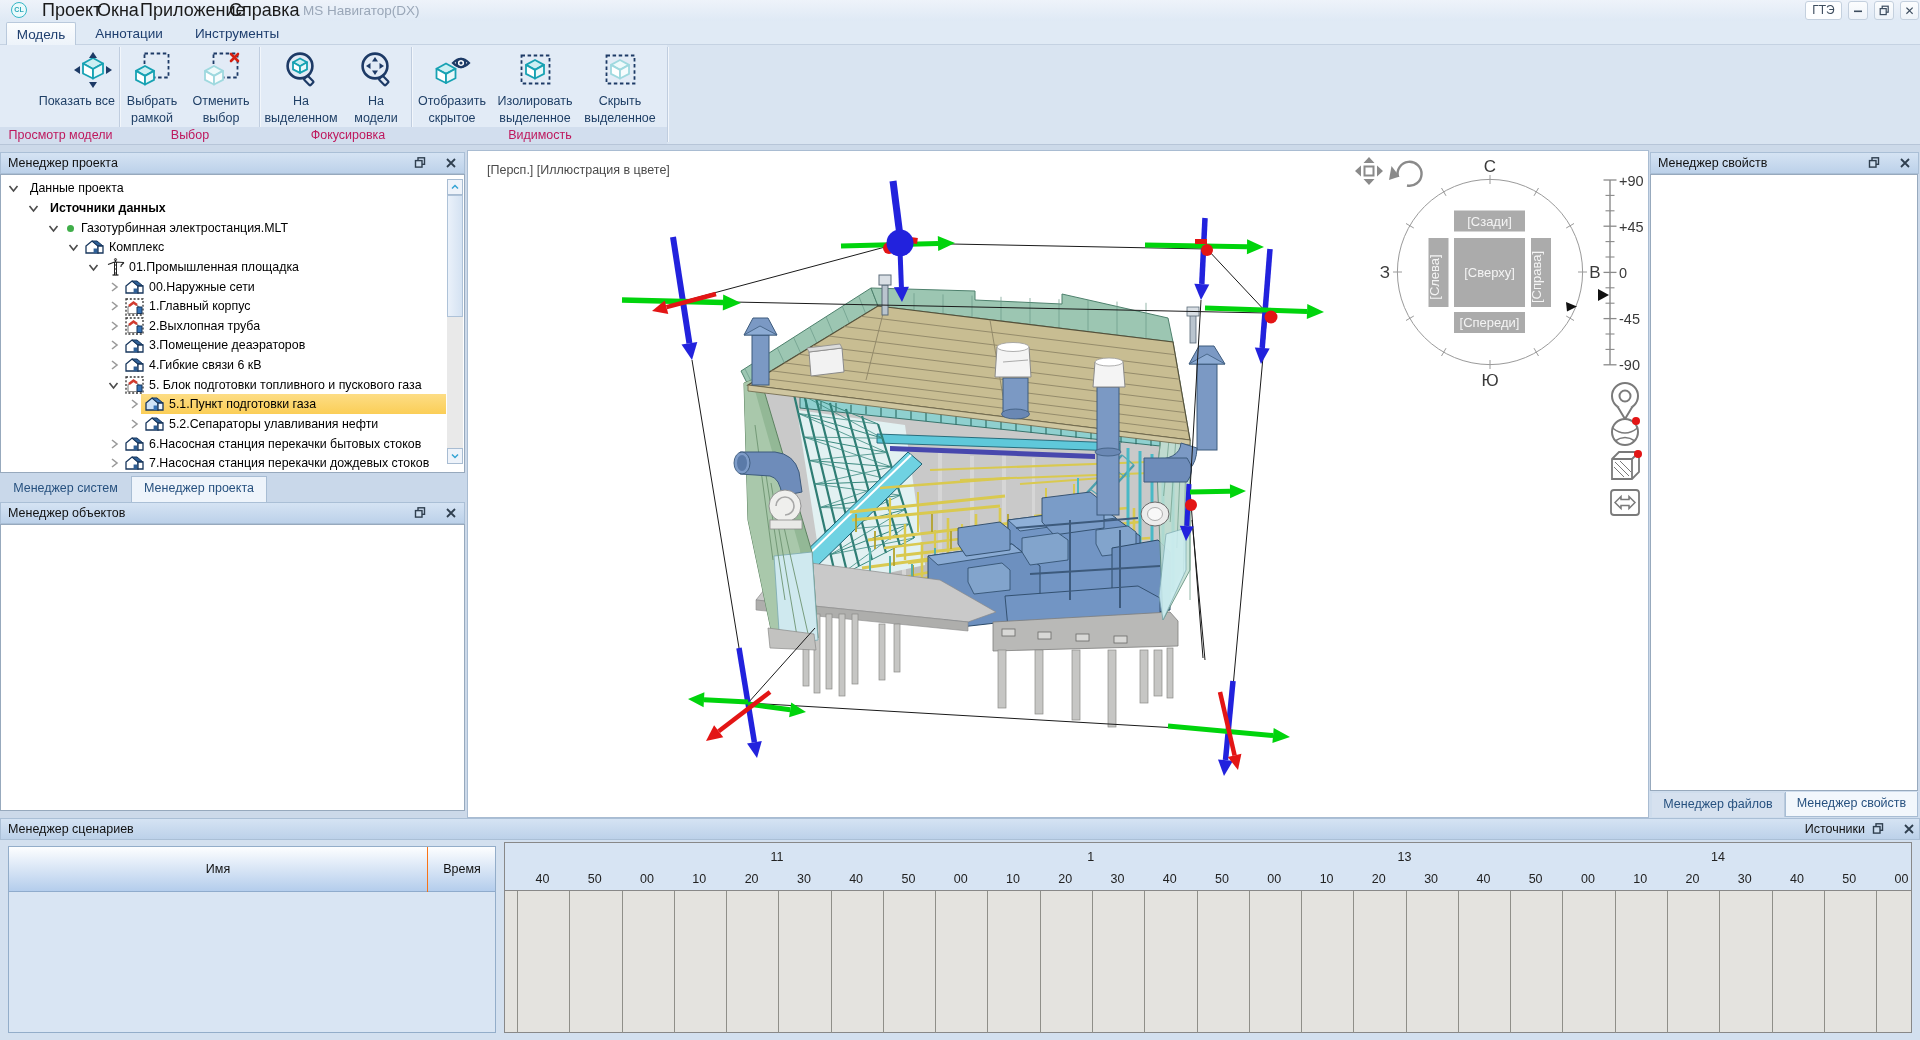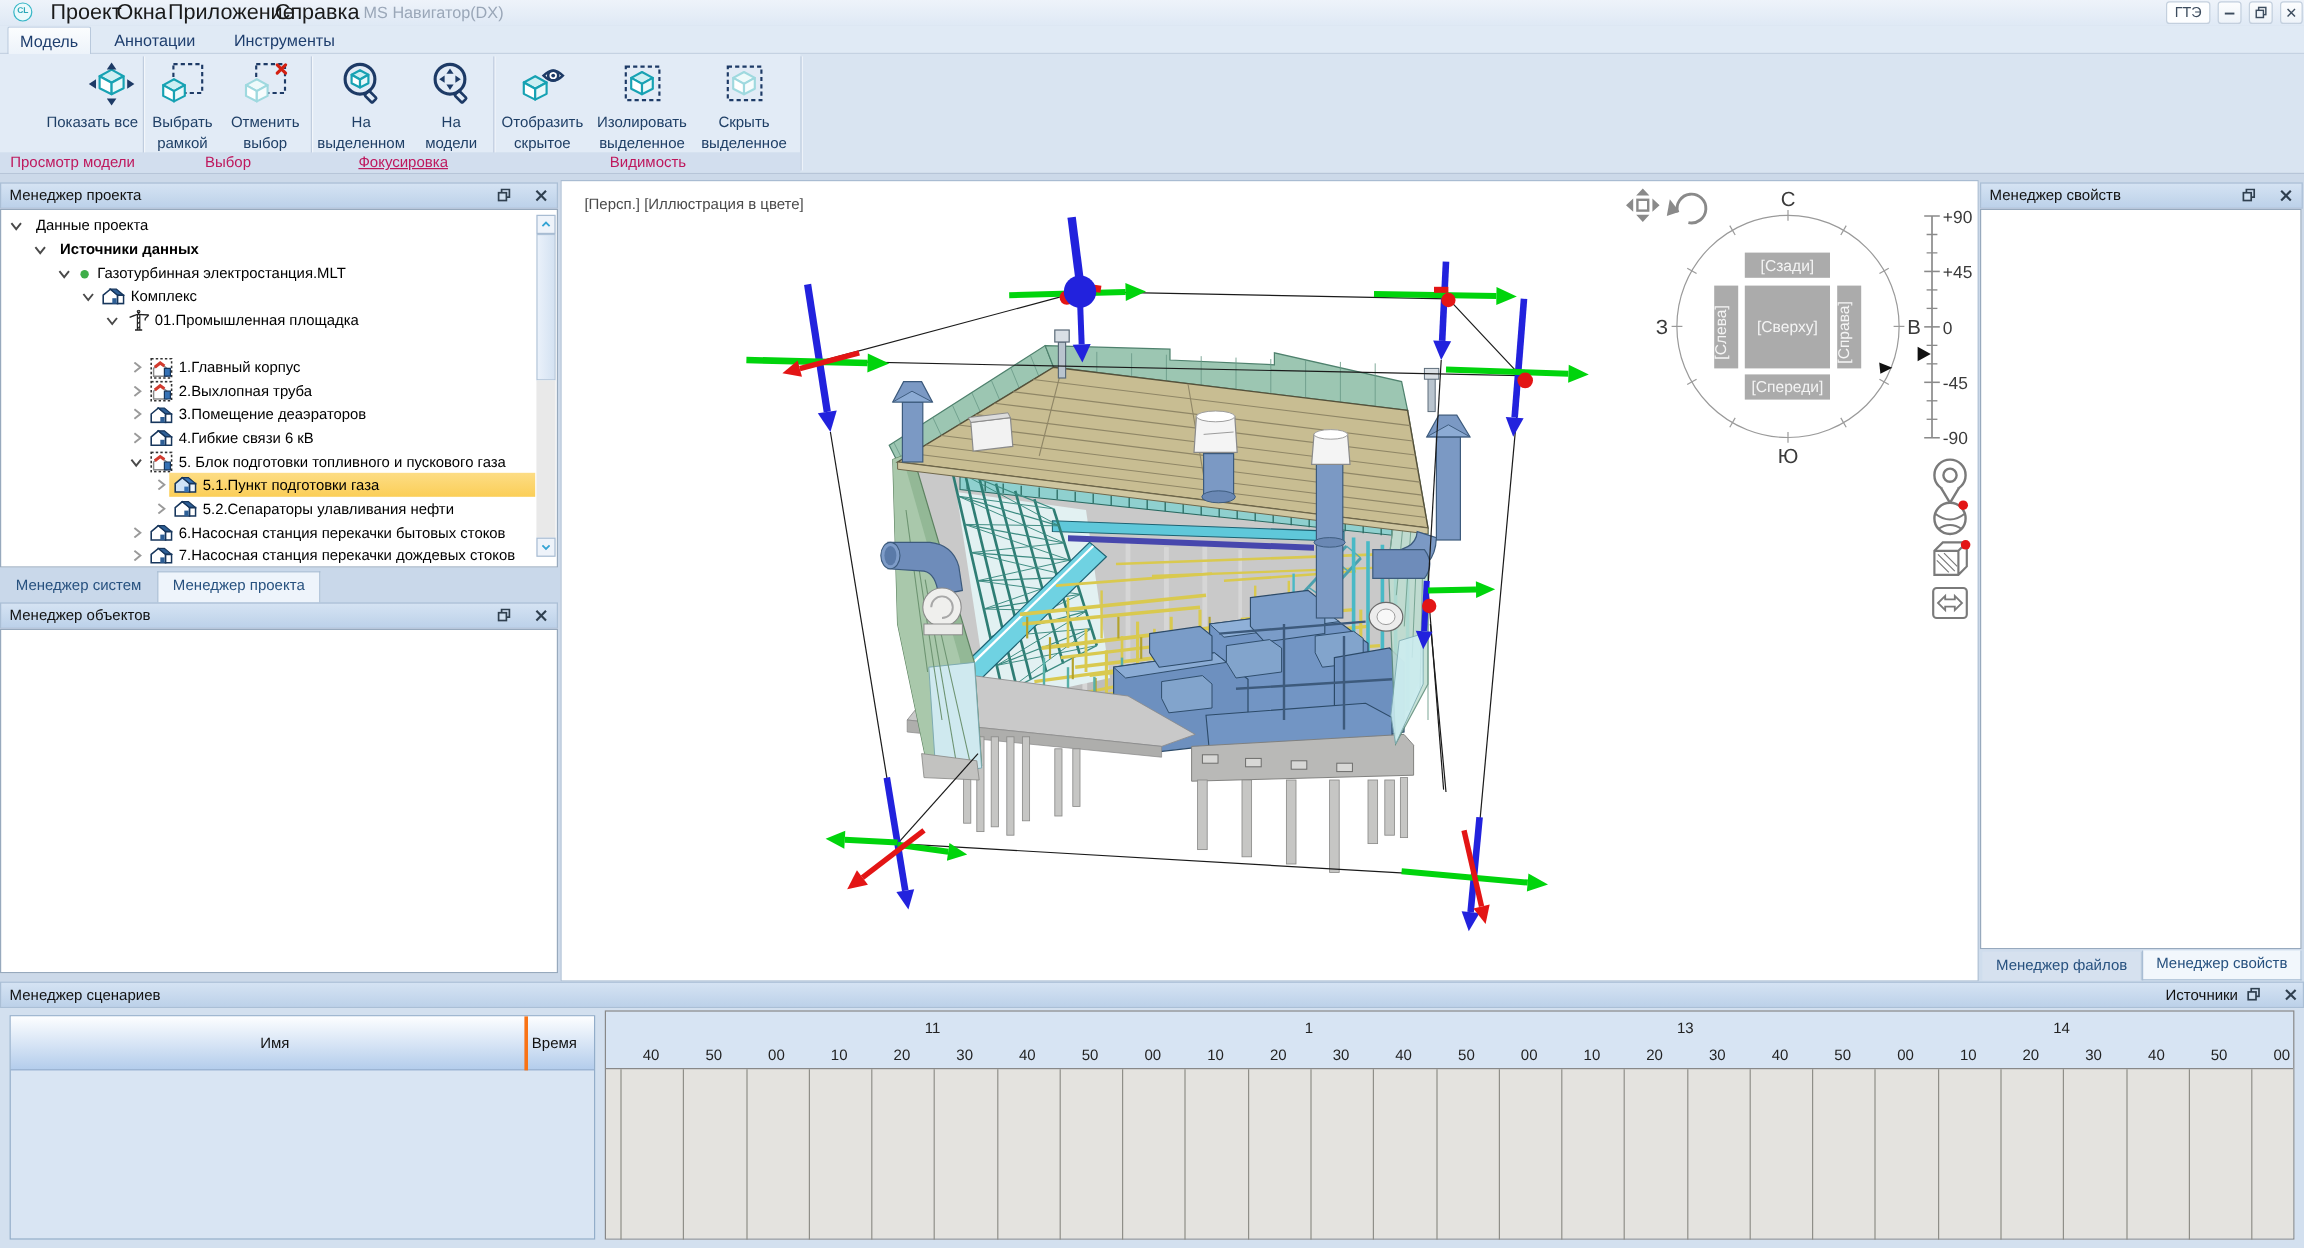--- a/index.html
+++ b/index.html
@@ -56,21 +56,21 @@
 </div>
 <div class="abs" id="ribbon">
     <div style="position:absolute; left:0; top:0; width:667px; height:82px; background:#e2ebf6;"></div>
     <div class="gsep" style="left:119px;"></div>
     <div class="gsep" style="left:259px;"></div>
     <div class="gsep" style="left:411px;"></div>
     <div class="gsep" style="left:667px;"></div>
     <div class="grouplabels"></div>
     <div class="glabel" style="left:2px; width:117px;">Просмотр модели</div>
     <div class="glabel" style="left:121px; width:138px;">Выбор</div>
-    <div class="glabel" style="left:261px; width:150px;text-decoration:underline;">Фокусировка</div>
+    <div class="glabel" style="left:273px; width:150px;">Фокусировка</div>
     <div class="glabel" style="left:413px; width:254px;">Видимость</div>
     <div class="rbtn" style="left:5px; top:6px; width:110px;text-align:right;"><svg class="ric" width="44" height="38" viewBox="0 0 44 38">
         <polygon points="22.0,7.0 32.0,12.5 22.0,18.0 12.0,12.5" fill="#cdeff3" stroke="#17a2b3" stroke-width="1.8" stroke-linejoin="round"></polygon>
         <polygon points="12.0,12.5 22.0,18.0 22.0,27.5 12.0,22.5" fill="#ffffff" stroke="#17a2b3" stroke-width="1.8" stroke-linejoin="round"></polygon>
         <polygon points="22.0,18.0 32.0,12.5 32.0,22.5 22.0,27.5" fill="#e9f8fa" stroke="#17a2b3" stroke-width="1.8" stroke-linejoin="round"></polygon>
         <polygon points="22,1 26,7 18,7" fill="#1d3a66"></polygon>
         <polygon points="22,37 26,31 18,31" fill="#1d3a66"></polygon>
         <polygon points="3,19 9,15 9,23" fill="#1d3a66"></polygon>
         <polygon points="41,19 35,15 35,23" fill="#1d3a66"></polygon>
       </svg><div class="rlab">Показать все</div></div>
@@ -165,20 +165,32 @@
         <path d="M1.5 2 L5.5 7 L9.5 2" fill="none" stroke="#4a4a4a" stroke-width="1.6"></path>
       </svg>
       <svg style="position:absolute; left:104px; top:1px;" width="22" height="18" viewBox="0 0 22 18">
         <path d="M9.5 17 L9.5 4 M11.5 17 L11.5 4 M9.5 8 L11.5 6 M9.5 12 L11.5 10 M9.5 16 L11.5 14" stroke="#222" stroke-width="1" fill="none"></path>
         <path d="M3 6.5 L9.5 4 L19 4.5 M3 6.5 L7 4.9 M19 4.5 L16 7.5 M16 7.5 L16 9" stroke="#222" stroke-width="1.1" fill="none"></path>
         <path d="M10.5 1.6 L10.5 4" stroke="#222" stroke-width="1"></path>
         <circle cx="10.5" cy="1.6" r="1.1" fill="none" stroke="#222" stroke-width="0.9"></circle>
         <path d="M7.5 17 L13.5 17" stroke="#222" stroke-width="1.3"></path>
       </svg>
       <span class="tlbl" style="left:128px; font-weight:normal;">01.Промышленная площадка</span>
+    </div>
+    <div class="trow" style="left:0; top:101.5px; width:447px;">
+      <svg class="chev" style="left:109px; top:5px; position:absolute;" width="9" height="10" viewBox="0 0 9 10">
+        <path d="M2 1 L7 5 L2 9" fill="none" stroke="#9a9a9a" stroke-width="1.6"></path>
+      </svg>
+      <svg style="position:absolute; left:124px; top:3.2px;" width="19" height="14" viewBox="0 0 19 14">
+        <polygon points="1,6 7,1 13,6 13,13 1,13" fill="#fff" stroke="#17365c" stroke-width="1.3"></polygon>
+        <polygon points="7,1 13,6 18,6 12,1" fill="#2e5f96" stroke="#17365c" stroke-width="1"></polygon>
+        <polygon points="13,6 18,6 18,13 13,13" fill="#fff" stroke="#17365c" stroke-width="1.3"></polygon>
+        <rect x="8.6" y="8.5" width="3.6" height="4.5" fill="#2e5f96"></rect>
+      </svg>
+      <span class="tlbl" style="left:148px; font-weight:normal;">00.Наружные сети</span>
     </div>
     <div class="trow" style="left:0; top:121.1px; width:447px;">
       <svg class="chev" style="left:109px; top:5px; position:absolute;" width="9" height="10" viewBox="0 0 9 10">
         <path d="M2 1 L7 5 L2 9" fill="none" stroke="#9a9a9a" stroke-width="1.6"></path>
       </svg>
       <svg style="position:absolute; left:124px; top:1.5px;" width="20" height="18" viewBox="0 0 20 18">
         <rect x="1" y="1" width="17" height="16" fill="#fff" stroke="#333" stroke-width="1.3" stroke-dasharray="2,1.8"></rect>
         <polygon points="3,9 8.5,4.5 14,9 14,15.5 3,15.5" fill="#fff" stroke="#8a8a8a" stroke-width="1.2"></polygon>
         <path d="M4 8 L8.5 4.5 L12 7" fill="none" stroke="#d23b2f" stroke-width="2.6"></path>
         <polygon points="12,9 17,9 17,15.5 12,15.5" fill="#3672b5" stroke="#17365c" stroke-width="1"></polygon>
@@ -697,21 +709,21 @@
 <div class="abs" id="scn" style="left:0; top:818px; width:1920px; height:222px; background:#d3e0ef;">
     <div class="ptitle" style="left:0; top:0; width:1920px;">Менеджер сценариев</div>
     <div style="position:absolute; right:55px; top:1px; height:22px; line-height:21px; font-size:12.5px; color:#111;">Источники</div>
     <svg class="pticons" style="top:5px; right:4px;" width="44" height="13" viewBox="0 0 44 13">
       <rect x="4" y="0.8" width="6.5" height="6.5" fill="none" stroke="#2f3f4f" stroke-width="1.4"></rect>
       <rect x="1.5" y="3.6" width="6.5" height="6.5" fill="#cfdff0" stroke="#2f3f4f" stroke-width="1.4"></rect>
       <path d="M33 2 L41 10 M41 2 L33 10" stroke="#2f3f4f" stroke-width="1.8"></path>
     </svg>
 <div style="position:absolute; left:8px; top:28px; width:488px; height:187px; background:#d9e5f3; border:1px solid #93adc9;">
   <div style="position:absolute; left:0; top:0; width:486px; height:45px; background:linear-gradient(#fdfeff,#b4cdec); border-bottom:1px solid #8fabcc;"></div>
-  <div style="position:absolute; left:12px; top:0; width:419px; height:45px; border-right:3px solid #f97316; text-align:center; line-height:45px; font-size:12.5px; color:#111;">Имя</div>
+  <div style="position:absolute; left:0; top:0; width:419px; height:45px; border-right:1px solid #f97316; text-align:center; line-height:45px; font-size:12.5px; color:#111;">Имя</div>
   <div style="position:absolute; left:420px; top:0; width:66px; height:45px; text-align:center; line-height:45px; font-size:12.5px; color:#111;">Время</div>
 </div>
 <div style="position:absolute; left:504px; top:24px; width:1408px; height:191px; background:#d7e4f3; border:1px solid #888;">
       <div class="hour" style="left:272.1px;">11</div>
       <div class="hour" style="left:585.7px;">1</div>
       <div class="hour" style="left:899.4px;">13</div>
       <div class="hour" style="left:1213.0px;">14</div>
       <div class="minu" style="left:37.5px;">40</div>
       <div class="minu" style="left:89.8px;">50</div>
       <div class="minu" style="left:142.0px;">00</div>

